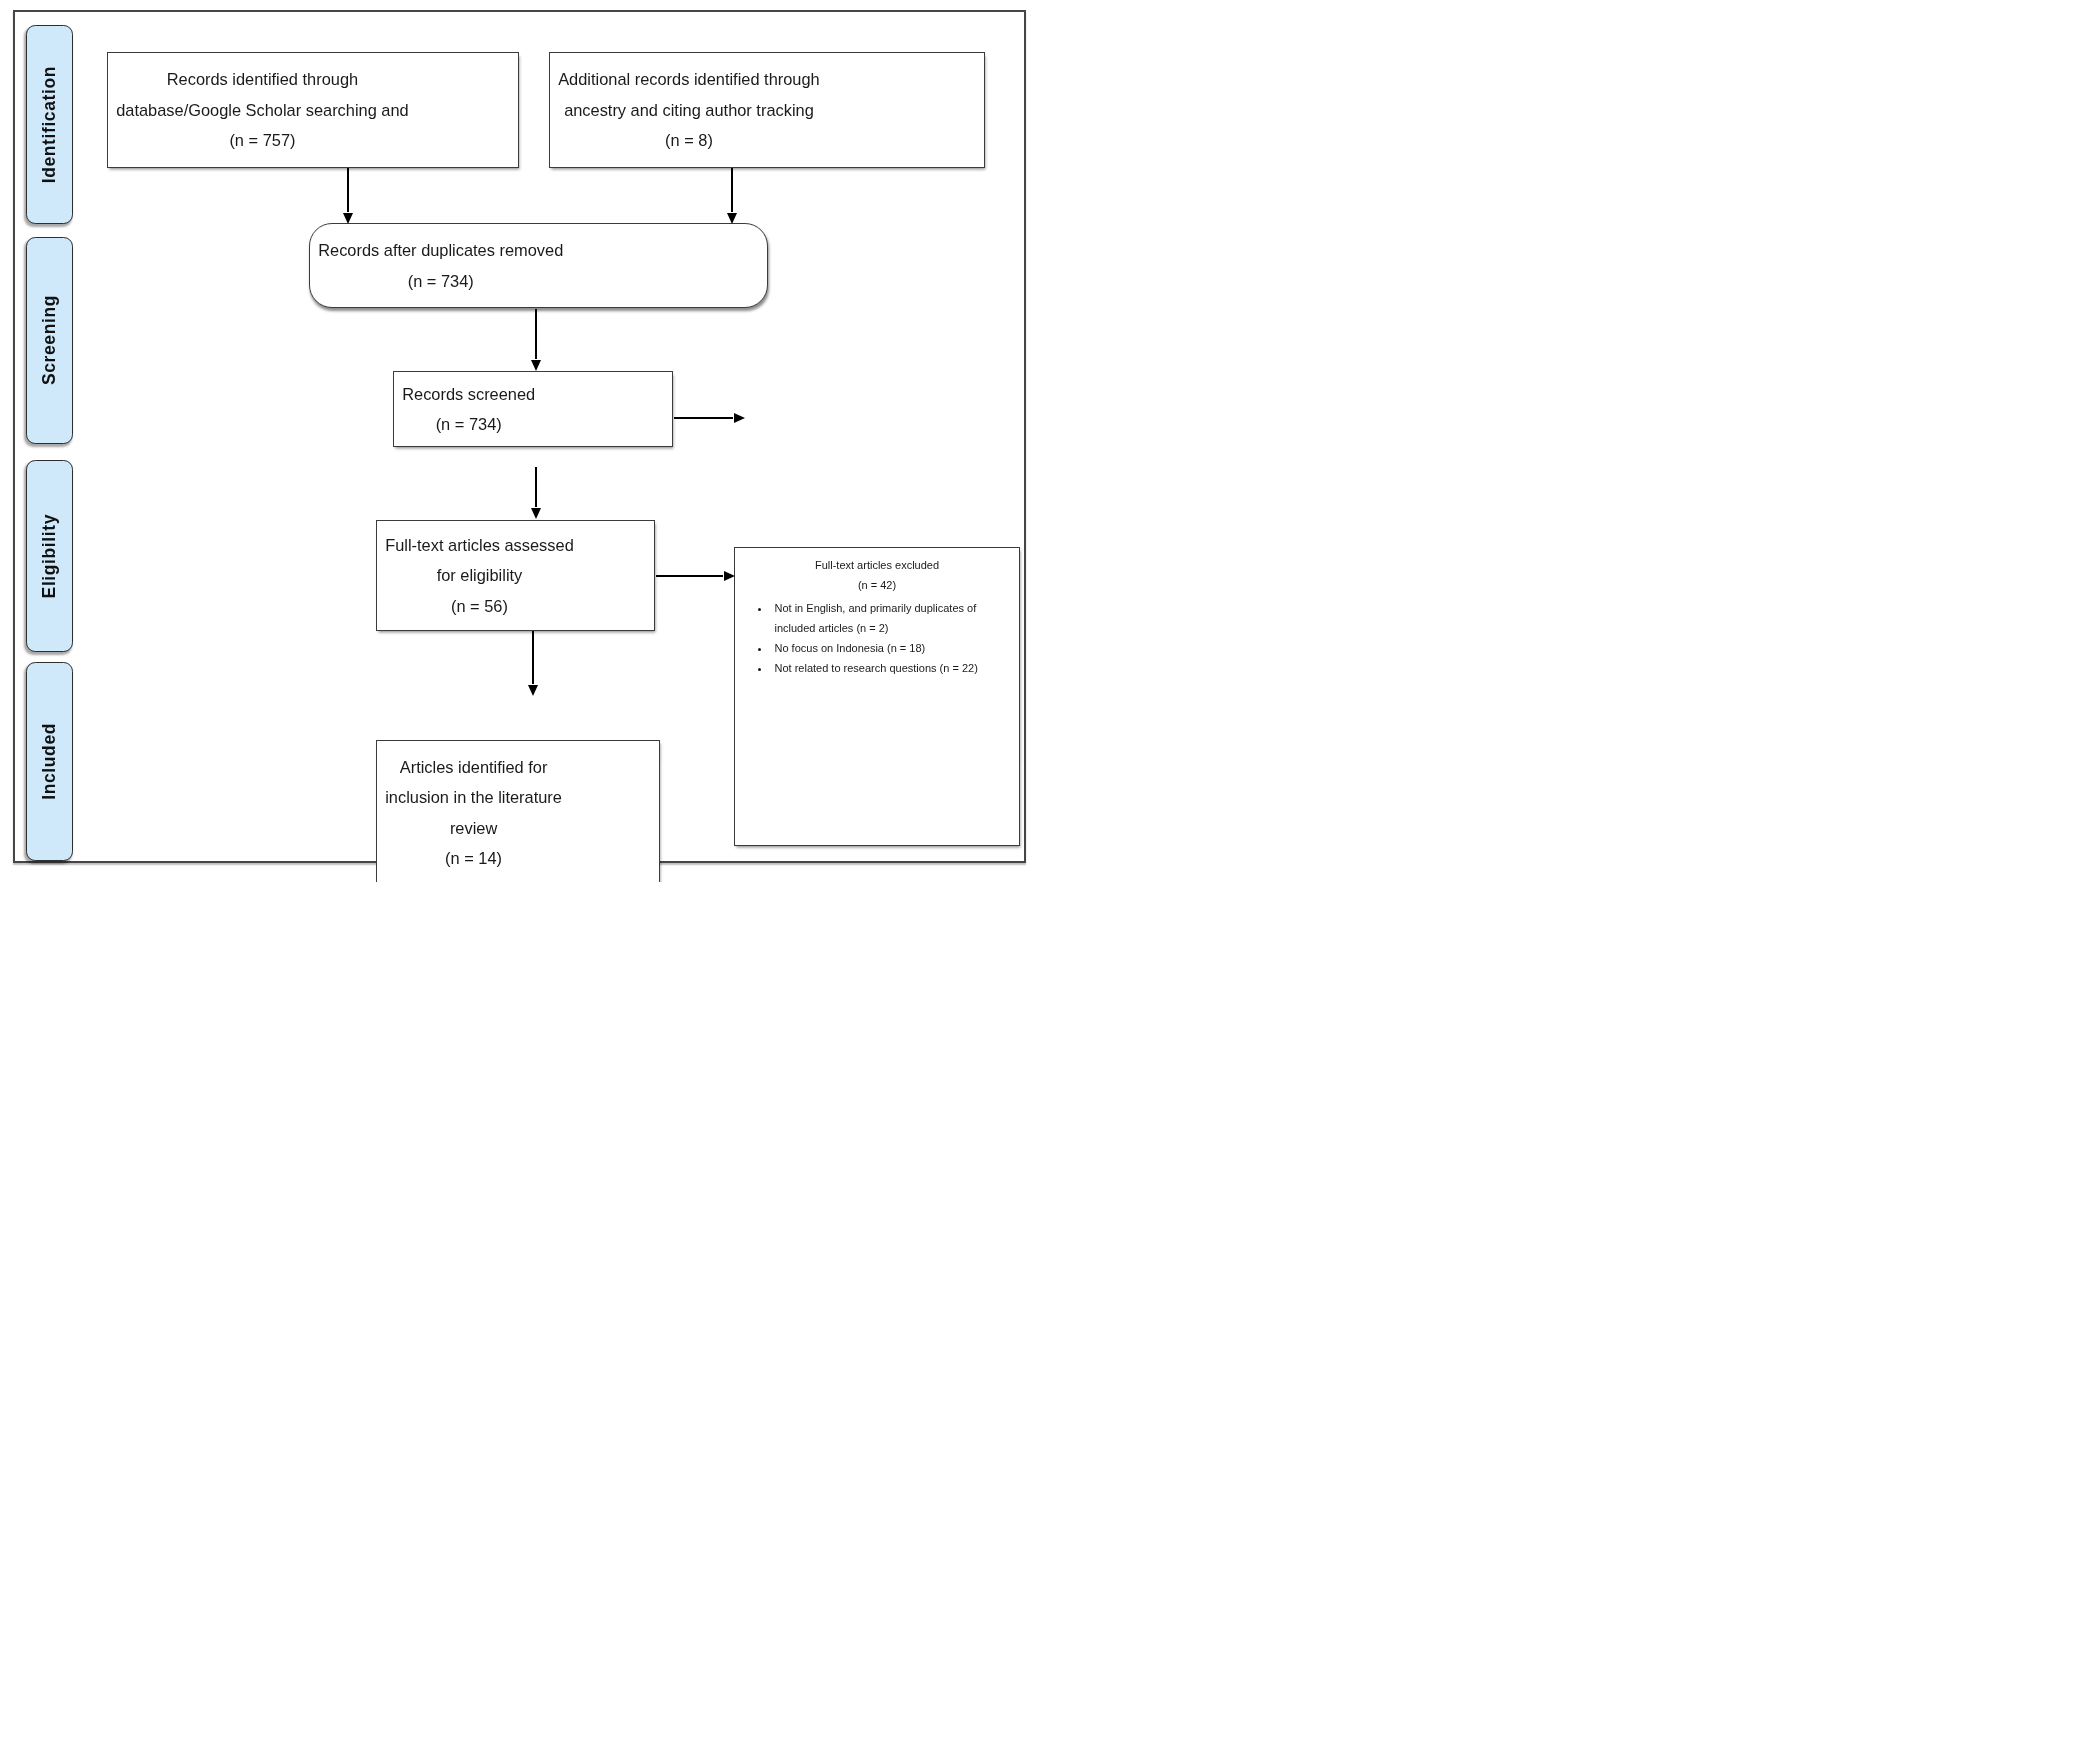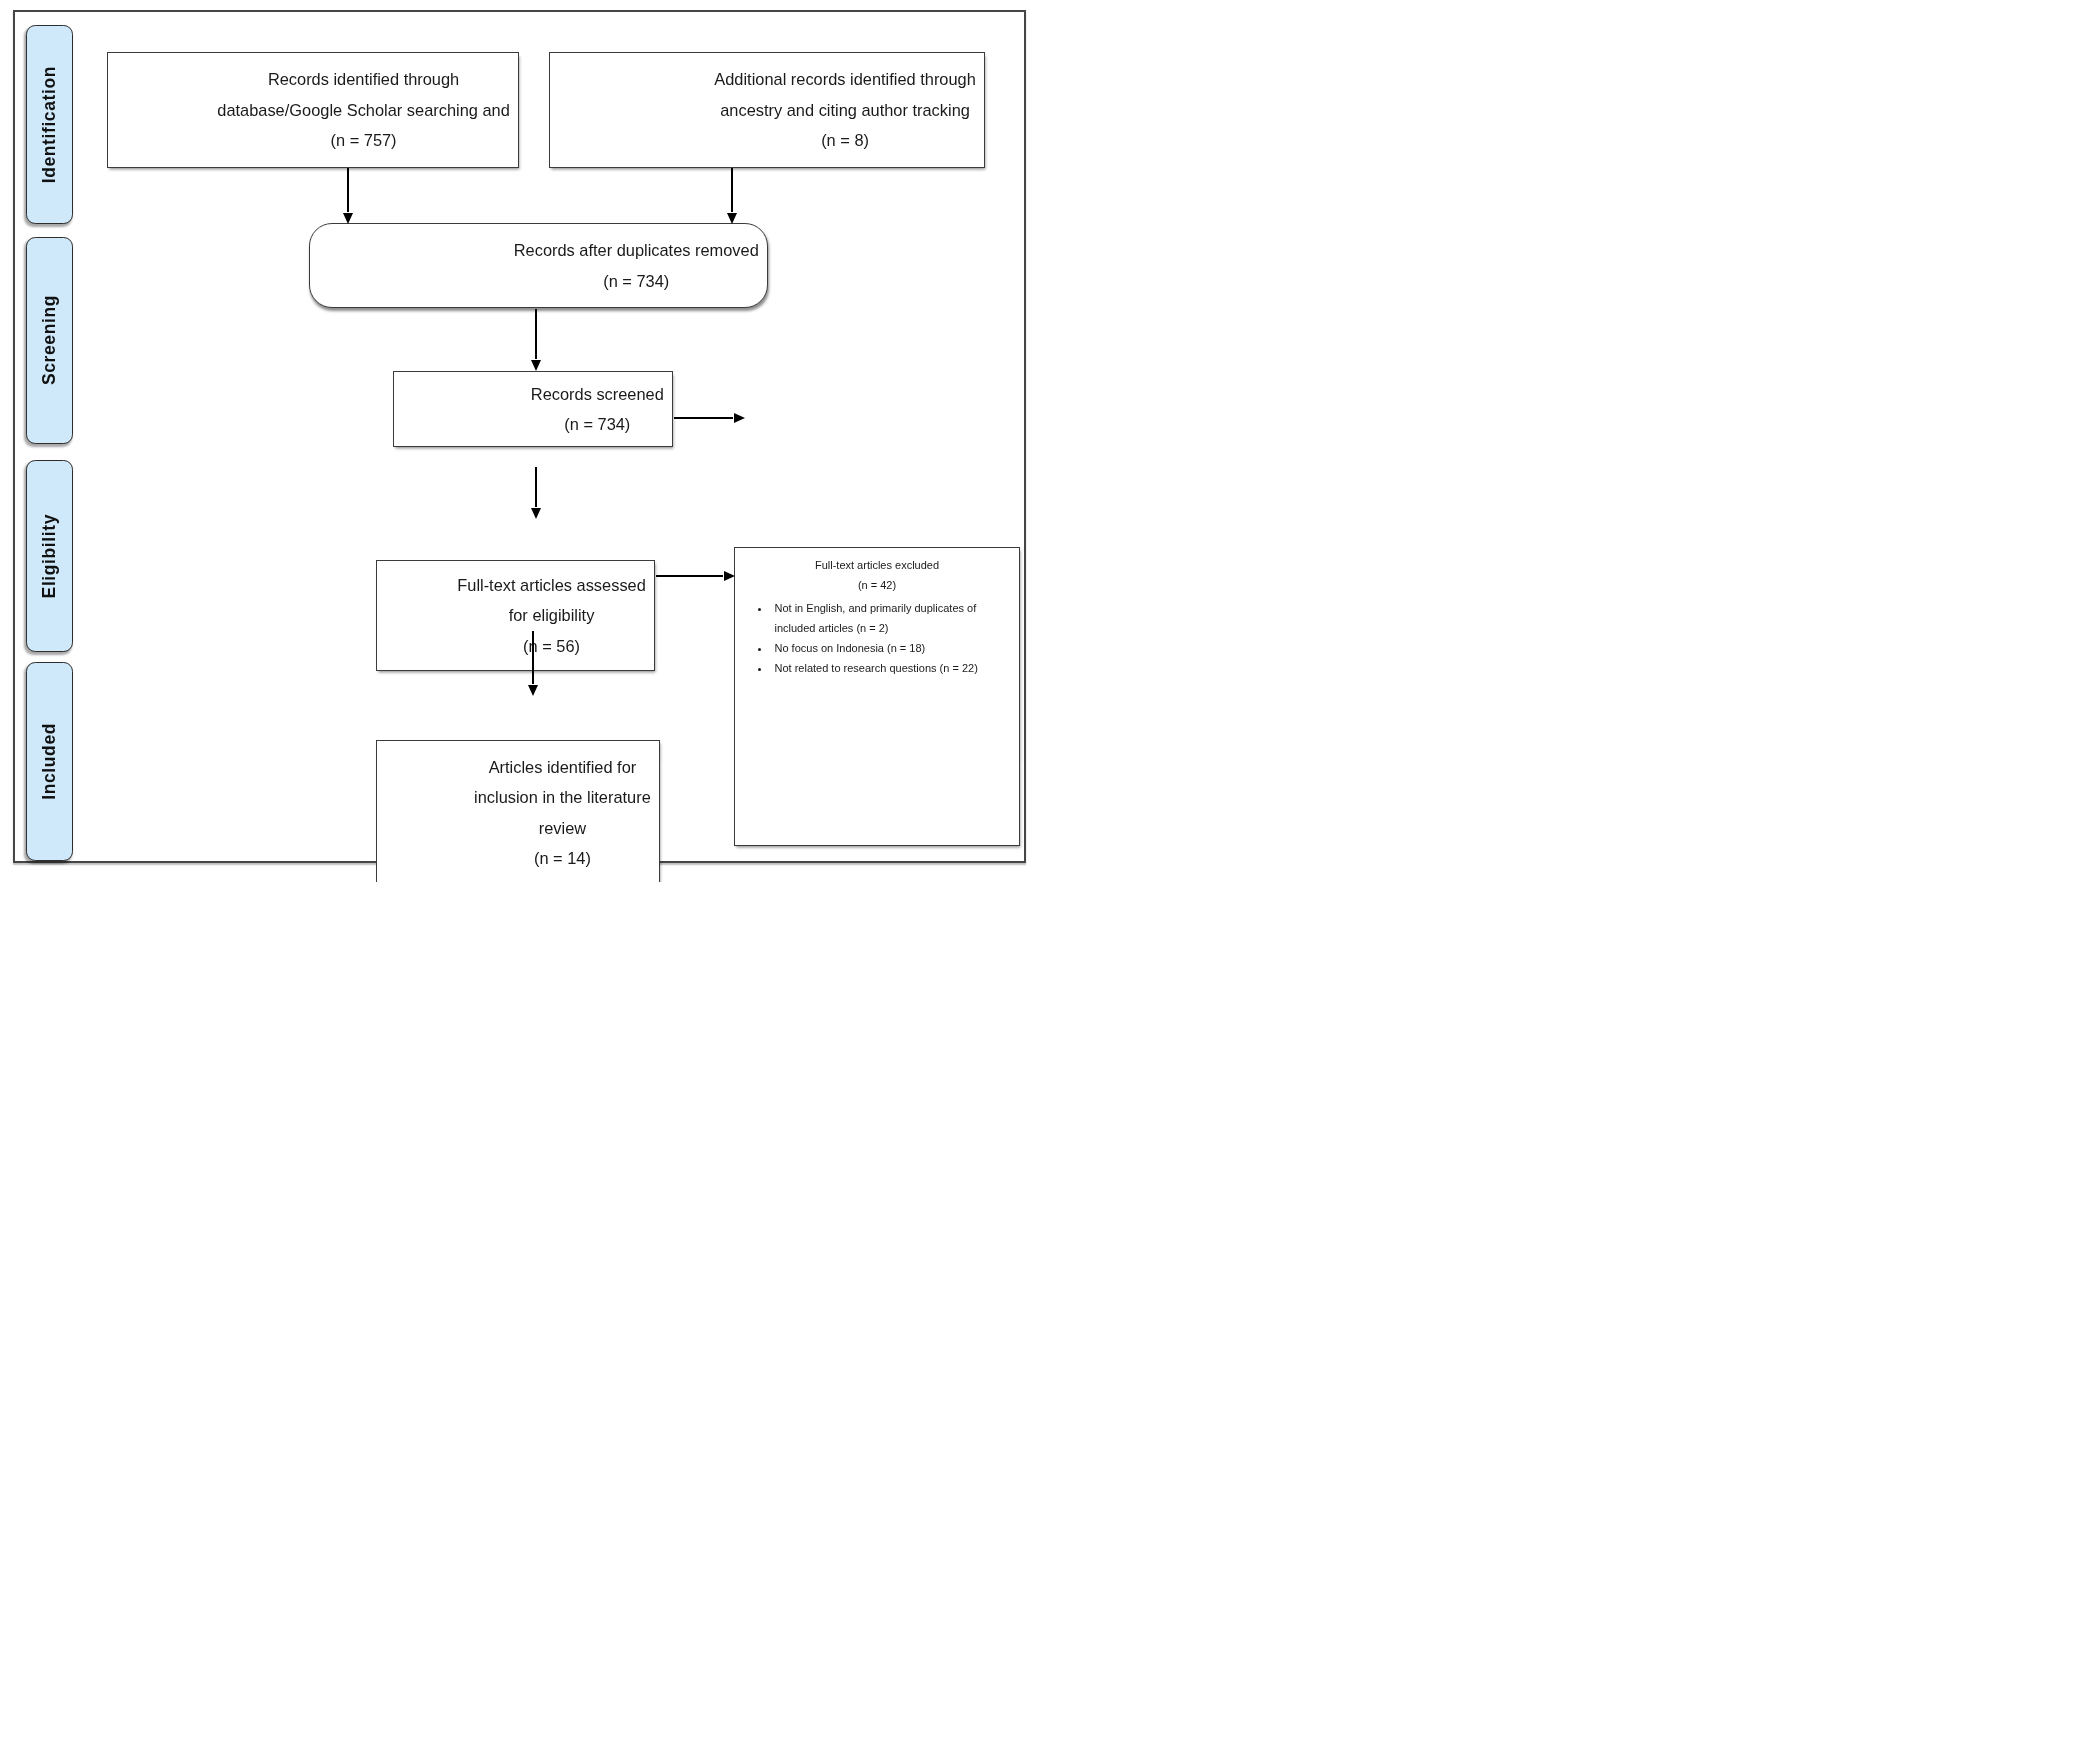--- a/index.html
+++ b/index.html
@@ -20,21 +20,21 @@
     display:flex;align-items:center;justify-content:center;
   }
   .tab span{
     writing-mode:vertical-rl;transform:rotate(180deg);
     font-size:17.5px;font-weight:bold;letter-spacing:0.6px;color:#111;
   }
   .box{
     position:absolute;background:#fff;border:1.8px solid #3b3b3b;
     box-sizing:border-box;
     box-shadow:1.2px 2.9px 2.9px -0.6px rgba(0,0,0,0.45);
-    display:flex;align-items:center;justify-content:flex-end;
+    display:flex;align-items:center;justify-content:flex-start;
     text-align:center;font-size:16.4px;line-height:1.85;
   }
   .box .txt{white-space:pre-line;padding:3.5px 8.2px;}
   .excl{align-items:flex-start;justify-content:flex-start;display:block;}
   .excl-title{white-space:pre-line;text-align:center;padding:8.2px 5.8px 0 5.8px;}
   ul.bullets{
     margin:3.5px 0 0 0;padding:0 8.2px 0 36px;text-align:left;
     list-style:disc outside;
   }
   ul.bullets li{margin:0;padding-left:3.5px;}
@@ -86,21 +86,21 @@
     <span class="txt">Records after duplicates removed
 (n = 734)</span>
   </div>
 
   <div class="box" style="left:378px;top:359px;width:280px;height:76px;">
     <span class="txt">Records screened
 (n = 734)</span>
   </div>
 
 
-  <div class="box" style="left:361px;top:508px;width:279px;height:111px;margin-top:40px;">
+  <div class="box" style="left:361px;top:508px;width:279px;height:111px;">
     <span class="txt">Full-text articles assessed
 for eligibility
 (n = 56)</span>
   </div>
 
   <div class="box excl" style="left:719px;top:535px;width:286px;height:299px;font-size:11px;line-height:1.8;">
     <div class="excl-title">Full-text articles excluded
 (n = 42)</div>
     <ul class="bullets">
       <li>Not in English, and primarily duplicates of included articles (n = 2)</li>

